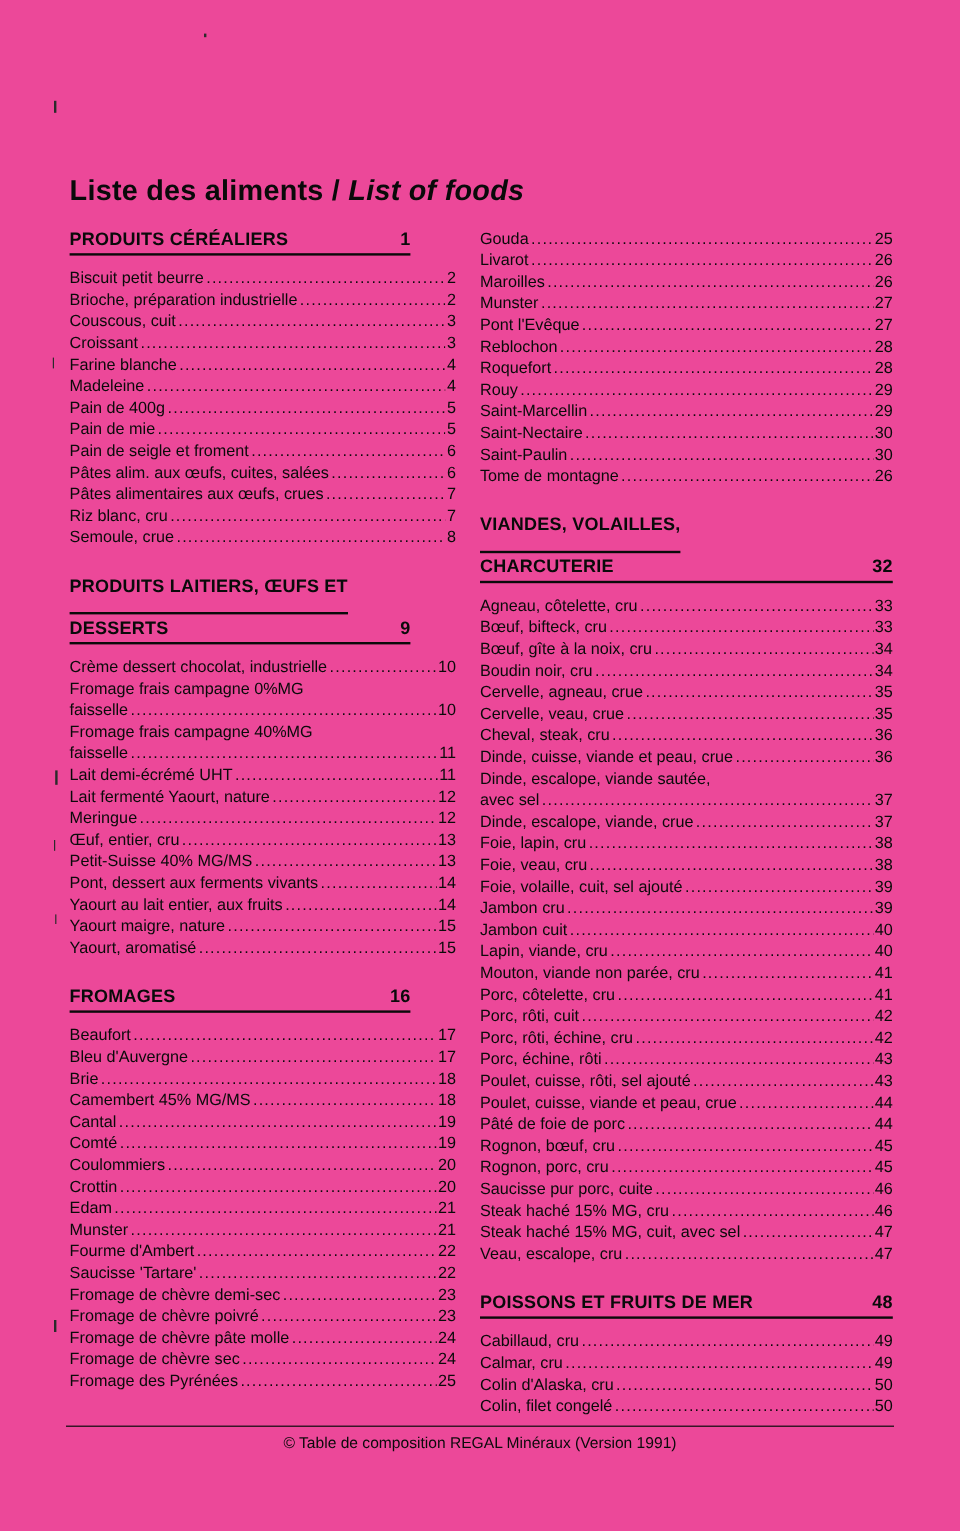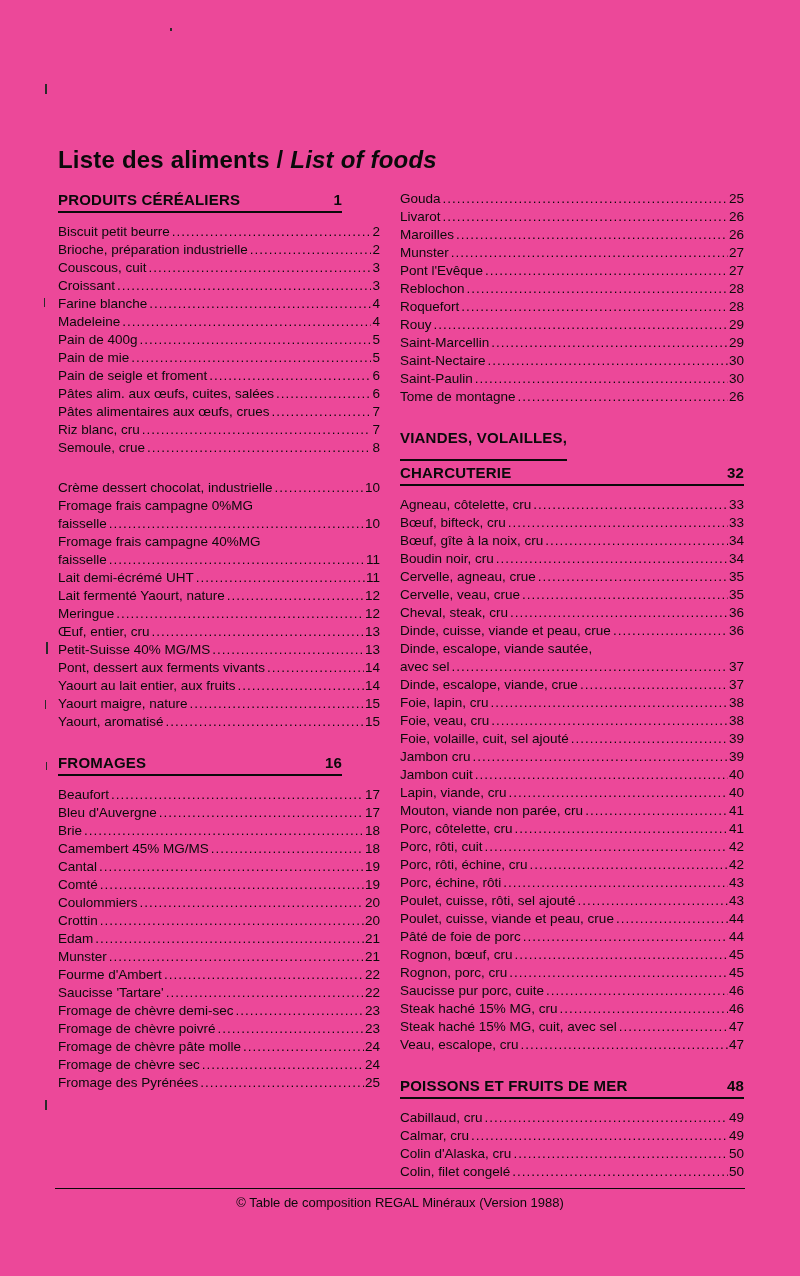--- a/index.html
+++ b/index.html
@@ -156,20 +156,28 @@
               <span class="e-page">7</span>
             </div>
             <div class="entry">
               <span class="e-label">Semoule, crue</span>
               <span class="leader"></span>
               <span class="e-page">8</span>
             </div>
           </div>
         </section>
         <section class="block">
+          <div class="heading">
+            <div class="h-row"><span class="h-label">PRODUITS LAITIERS, ŒUFS ET</span></div>
+            <div class="h-row h-final">
+              <span class="h-label">DESSERTS</span>
+              <span class="h-fill"></span>
+              <span class="h-page">9</span>
+            </div>
+          </div>
           <div class="entries">
             <div class="entry">
               <span class="e-label">Crème dessert chocolat, industrielle</span>
               <span class="leader"></span>
               <span class="e-page">10</span>
             </div>
             <div class="entry">
               <span class="e-label">Fromage frais campagne 0%MG</span>
             </div>
             <div class="entry">
@@ -587,16 +595,16 @@
               <span class="e-label">Colin, filet congelé</span>
               <span class="leader"></span>
               <span class="e-page">50</span>
             </div>
           </div>
         </section>
       </div>
   </div>
 
   <div class="footer">
-    <span>© Table de composition REGAL Minéraux (Version 1988)</span>
+    <span>© Table de composition REGAL Minéraux (Version 1991)</span>
   </div>
 
 </div>
 
 </body></html>

